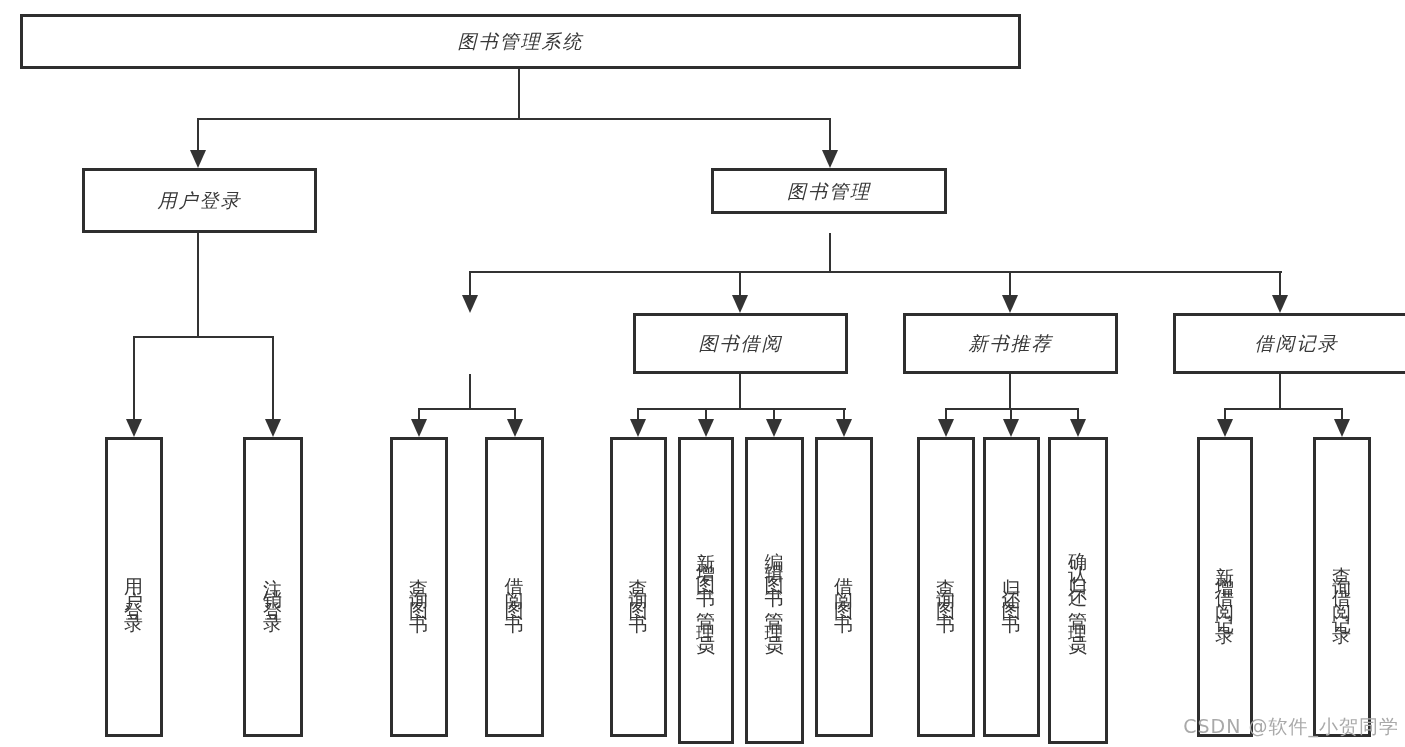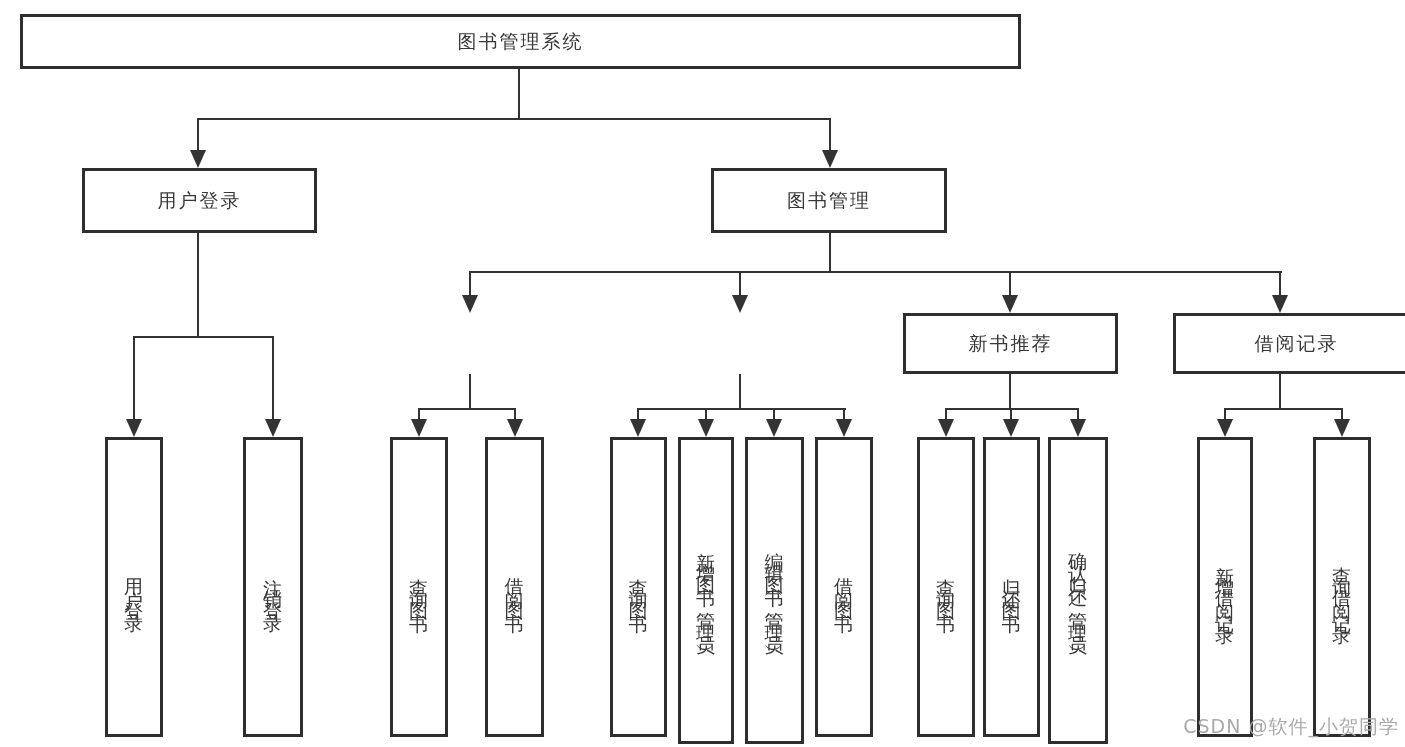--- a/index.html
+++ b/index.html
@@ -6,21 +6,21 @@
   #canvas{
     position:relative;width:1405px;height:747px;background:#fff;overflow:hidden;
     font-family:"DejaVu Sans","Liberation Sans",sans-serif;
   }
   .box{
     position:absolute;box-sizing:border-box;background:#fff;
     border:3px solid #2e2e2e;color:#383838;
     display:flex;align-items:center;justify-content:center;
     font-size:19px;line-height:1;
   }
-  .box.h span{letter-spacing:2px;white-space:nowrap;}
+  .box.h span{letter-spacing:2px;white-space:nowrap;font-style:italic;}
   .box.v{writing-mode:vertical-rl;text-orientation:mixed;}
   .box.v span{letter-spacing:12px;white-space:nowrap;}
   .vl{position:absolute;width:2px;background:#333;}
   .hl{position:absolute;height:2px;background:#333;}
   .arw{
     position:absolute;width:0;height:0;
     border-left:8px solid transparent;border-right:8px solid transparent;
     border-top:18px solid #333;
   }
   .watermark{
@@ -40,21 +40,21 @@
   <div class="vl" style="left:518px;top:69px;height:49px"></div>
   <div class="hl" style="left:197px;top:118px;width:634px"></div>
   <div class="vl" style="left:197px;top:120px;height:32px"></div>
   <div class="arw" style="left:190px;top:150px"></div>
   <div class="vl" style="left:829px;top:120px;height:32px"></div>
   <div class="arw" style="left:822px;top:150px"></div>
 
   <div class="box h" style="left:82px;top:168px;width:235px;height:65px">
     <span>用户登录</span>
   </div>
-  <div class="box h" style="left:711px;top:168px;width:236px;height:65px">
+  <div class="box h" style="left:711px;top:168px;width:236px;height:46px">
     <span>图书管理</span>
   </div>
 
   <div class="vl" style="left:197px;top:233px;height:104px"></div>
   <div class="hl" style="left:133px;top:336px;width:141px"></div>
   <div class="vl" style="left:133px;top:338px;height:82px"></div>
   <div class="arw" style="left:126px;top:419px"></div>
   <div class="vl" style="left:272px;top:338px;height:82px"></div>
   <div class="arw" style="left:265px;top:419px"></div>
 
@@ -62,20 +62,23 @@
   <div class="hl" style="left:469px;top:271px;width:813px"></div>
   <div class="vl" style="left:469px;top:273px;height:23px"></div>
   <div class="arw" style="left:462px;top:295px"></div>
   <div class="vl" style="left:739px;top:273px;height:23px"></div>
   <div class="arw" style="left:732px;top:295px"></div>
   <div class="vl" style="left:1009px;top:273px;height:23px"></div>
   <div class="arw" style="left:1002px;top:295px"></div>
   <div class="vl" style="left:1279px;top:273px;height:23px"></div>
   <div class="arw" style="left:1272px;top:295px"></div>
 
+  <div class="box h" style="left:633px;top:313px;width:215px;height:61px">
+    <span>图书借阅</span>
+  </div>
   <div class="box h" style="left:903px;top:313px;width:215px;height:61px">
     <span>新书推荐</span>
   </div>
   <div class="box h" style="left:1173px;top:313px;width:247px;height:61px">
     <span>借阅记录</span>
   </div>
 
   <div class="vl" style="left:469px;top:374px;height:35px"></div>
   <div class="hl" style="left:418px;top:408px;width:98px"></div>
   <div class="vl" style="left:418px;top:410px;height:11px"></div>

